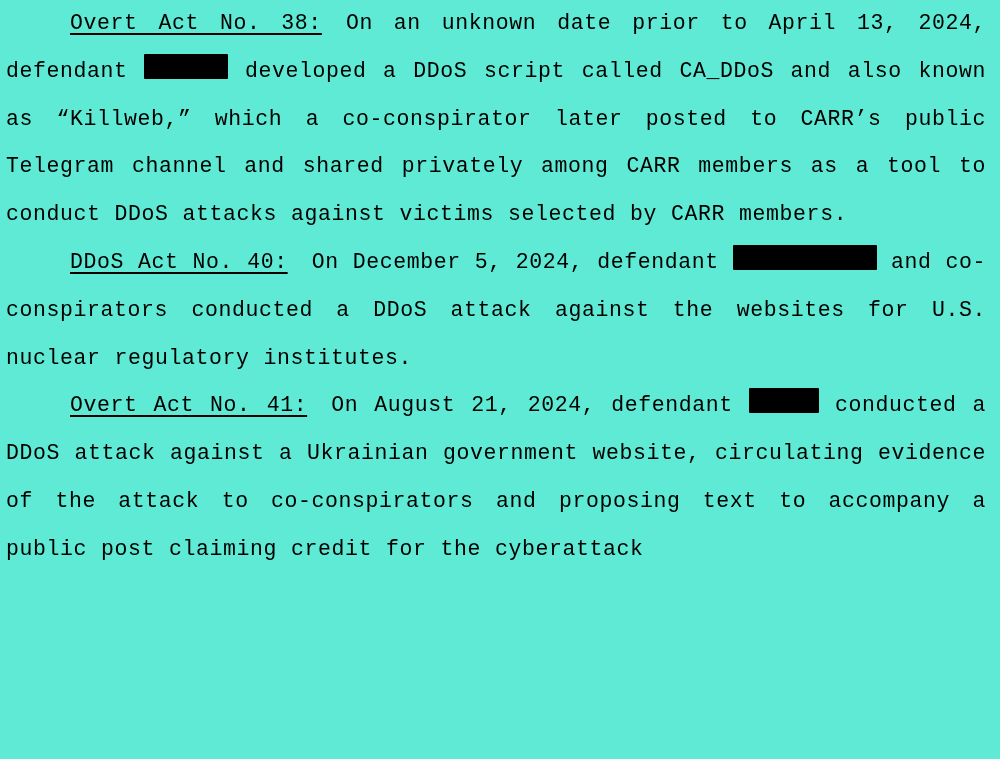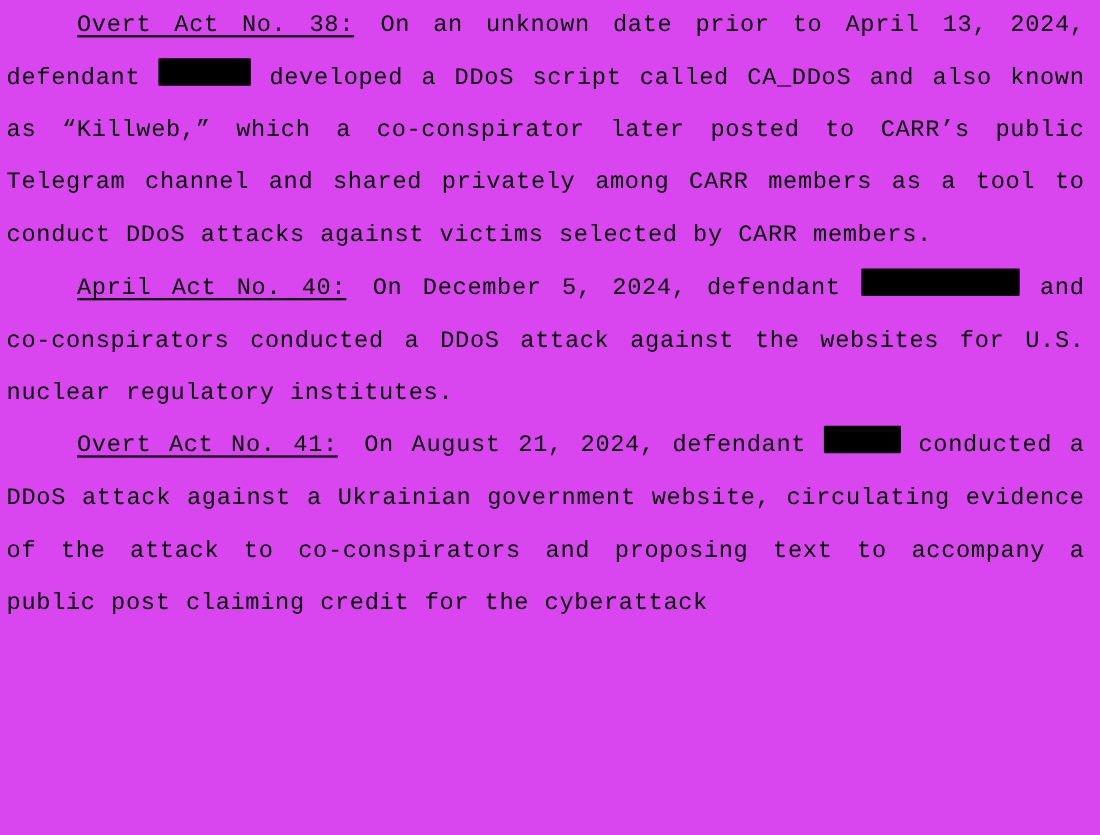--- a/index.html
+++ b/index.html
@@ -12,21 +12,21 @@
     height: 759px;
     overflow: hidden;
     font-family: "Liberation Mono", "DejaVu Sans Mono", monospace;
     color: #000000;
   }
   .page {
     width: 1000px;
     height: 759px;
     box-sizing: border-box;
     padding: 0 14px 0 6px;
-    background: #d946ef;
+    background: #5eead4;
   }
   .para {
     font-size: 21.5px;
     line-height: 47.8px;
     letter-spacing: 0.6px;
     text-align: justify;
     text-justify: inter-word;
     margin: 0;
     white-space: normal;
     word-spacing: 0.5px;
@@ -56,17 +56,17 @@
   .r-41 { width: 70px; }
 </style>
 </head>
 <body>
 
 <div class="page">
 
   <p class="para"><span class="indent"></span><span class="label">Overt Act No. 38:</span><span class="gap"></span><span>On an unknown date prior to April 13, 2024, defendant</span> <span class="redact r-38"></span> <span>developed a DDoS script called CA_DDoS and also known as “Killweb,” which a co-conspirator later posted to CARR’s public Telegram channel and shared privately among CARR members as a tool to conduct DDoS attacks against victims selected by CARR members.</span></p>
 
 
-  <p class="para"><span class="indent"></span><span class="label">April Act No. 40:</span><span class="gap"></span><span>On December 5, 2024, defendant</span> <span class="redact r-40"></span> <span>and co-conspirators conducted a DDoS attack against the websites for U.S. nuclear regulatory institutes.</span></p>
+  <p class="para"><span class="indent"></span><span class="label">DDoS Act No. 40:</span><span class="gap"></span><span>On December 5, 2024, defendant</span> <span class="redact r-40"></span> <span>and co-conspirators conducted a DDoS attack against the websites for U.S. nuclear regulatory institutes.</span></p>
 
   <p class="para"><span class="indent"></span><span class="label">Overt Act No. 41:</span><span class="gap"></span><span>On August 21, 2024, defendant</span> <span class="redact r-41"></span> <span>conducted a DDoS attack against a Ukrainian government website, circulating evidence of the attack to co-conspirators and proposing text to accompany a public post claiming credit for the cyberattack</span></p>
 
 </div>
 
 </body></html>

